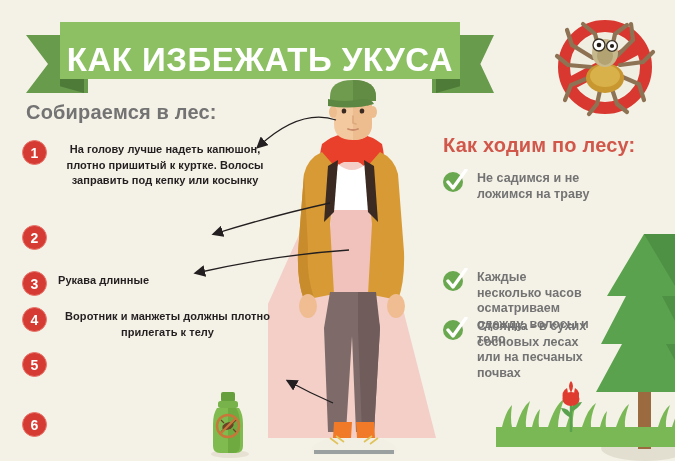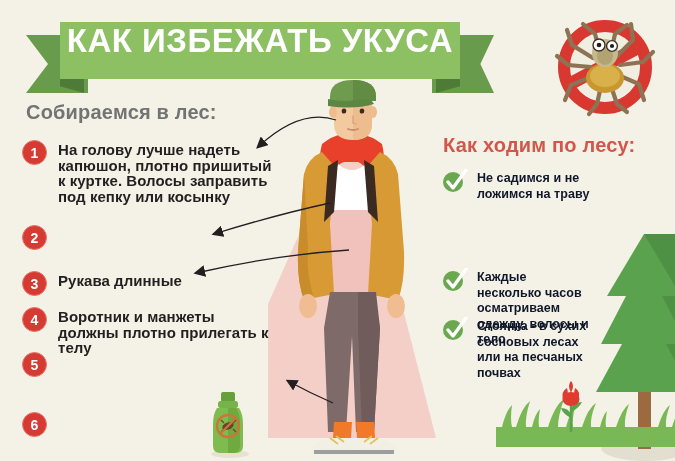--- a/index.html
+++ b/index.html
@@ -28,21 +28,21 @@
   .ribbon-tail-l { left:0;  clip-path:polygon(0 0, 100% 0, 100% 100%, 0 100%, 22px 50%); }
   .ribbon-tail-r { right:0; clip-path:polygon(0 0, 100% 0, 78% 50%, 100% 100%, 0 100%); }
   .ribbon-fold-l, .ribbon-fold-r {
     position:absolute; top:56px; width:24px; height:15px; background:#4e7c38;
   }
   .ribbon-fold-l { left:34px; clip-path:polygon(0 0, 100% 0, 100% 100%, 0 55%); }
   .ribbon-fold-r { right:34px; clip-path:polygon(0 0, 100% 0, 100% 55%, 0 100%); }
   .ribbon-body {
     position:absolute; left:34px; top:0; width:400px; height:57px;
     background:#8cc063;
-    display:flex; align-items:flex-start; justify-content:center;
+    display:flex; align-items:flex-end; justify-content:center;
   }
   .ribbon-body span {
     color:#ffffff; font-size:33px; font-weight:bold; letter-spacing:0.5px;
     font-family:"Liberation Sans", sans-serif;
     white-space:nowrap;
   }
 
   
   .heading {
     position:absolute; color:#d9534f; font-size:20px; font-weight:bold;
@@ -55,37 +55,37 @@
   .num-list { position:absolute; left:22px; top:140px; width:275px; }
   .num-item { position:absolute; display:flex; }
   .badge {
     width:25px; height:25px; border-radius:50%;
     background:#d63b33; border:1.5px solid #e8766d;
     color:#fff; font-size:14px; font-weight:bold;
     display:flex; align-items:center; justify-content:center;
     flex:0 0 auto; margin-right:11px;
   }
   .num-text {
-    font-size:15px; line-height:15.5px; color:#231f20;
-    font-weight:bold; letter-spacing:0.05px; padding-top:2px;
+    font-size:11px; line-height:15.5px; color:#231f20;
+    font-weight:bold; letter-spacing:0.05px; padding-top:2px;text-align:center;
   }
 
   
   .check-list { position:absolute; left:443px; top:170px; width:215px; }
   .check-item { position:absolute; display:flex; }
   .check-ico { position:relative; width:22px; height:22px; flex:0 0 auto; margin-right:12px; }
   .check-ico .disc {
     position:absolute; left:0; top:2px; width:20px; height:20px;
     border-radius:50%; background:#6aa84f;
   }
   .check-ico .tick {
     position:absolute; left:1px; top:-1px; width:24px; height:24px;
   }
   .check-text {
-    font-size:12.5px; line-height:15.5px; color:#0f172a;
+    font-size:12.5px; line-height:15.5px; color:#737373;
     font-weight:bold; letter-spacing:0.05px; padding-top:1px;
   }
 
   
   .arrows { position:absolute; inset:0; }
 
   
   .man { position:absolute; left:268px; top:78px; width:170px; height:383px; }
 </style>
 </head>

